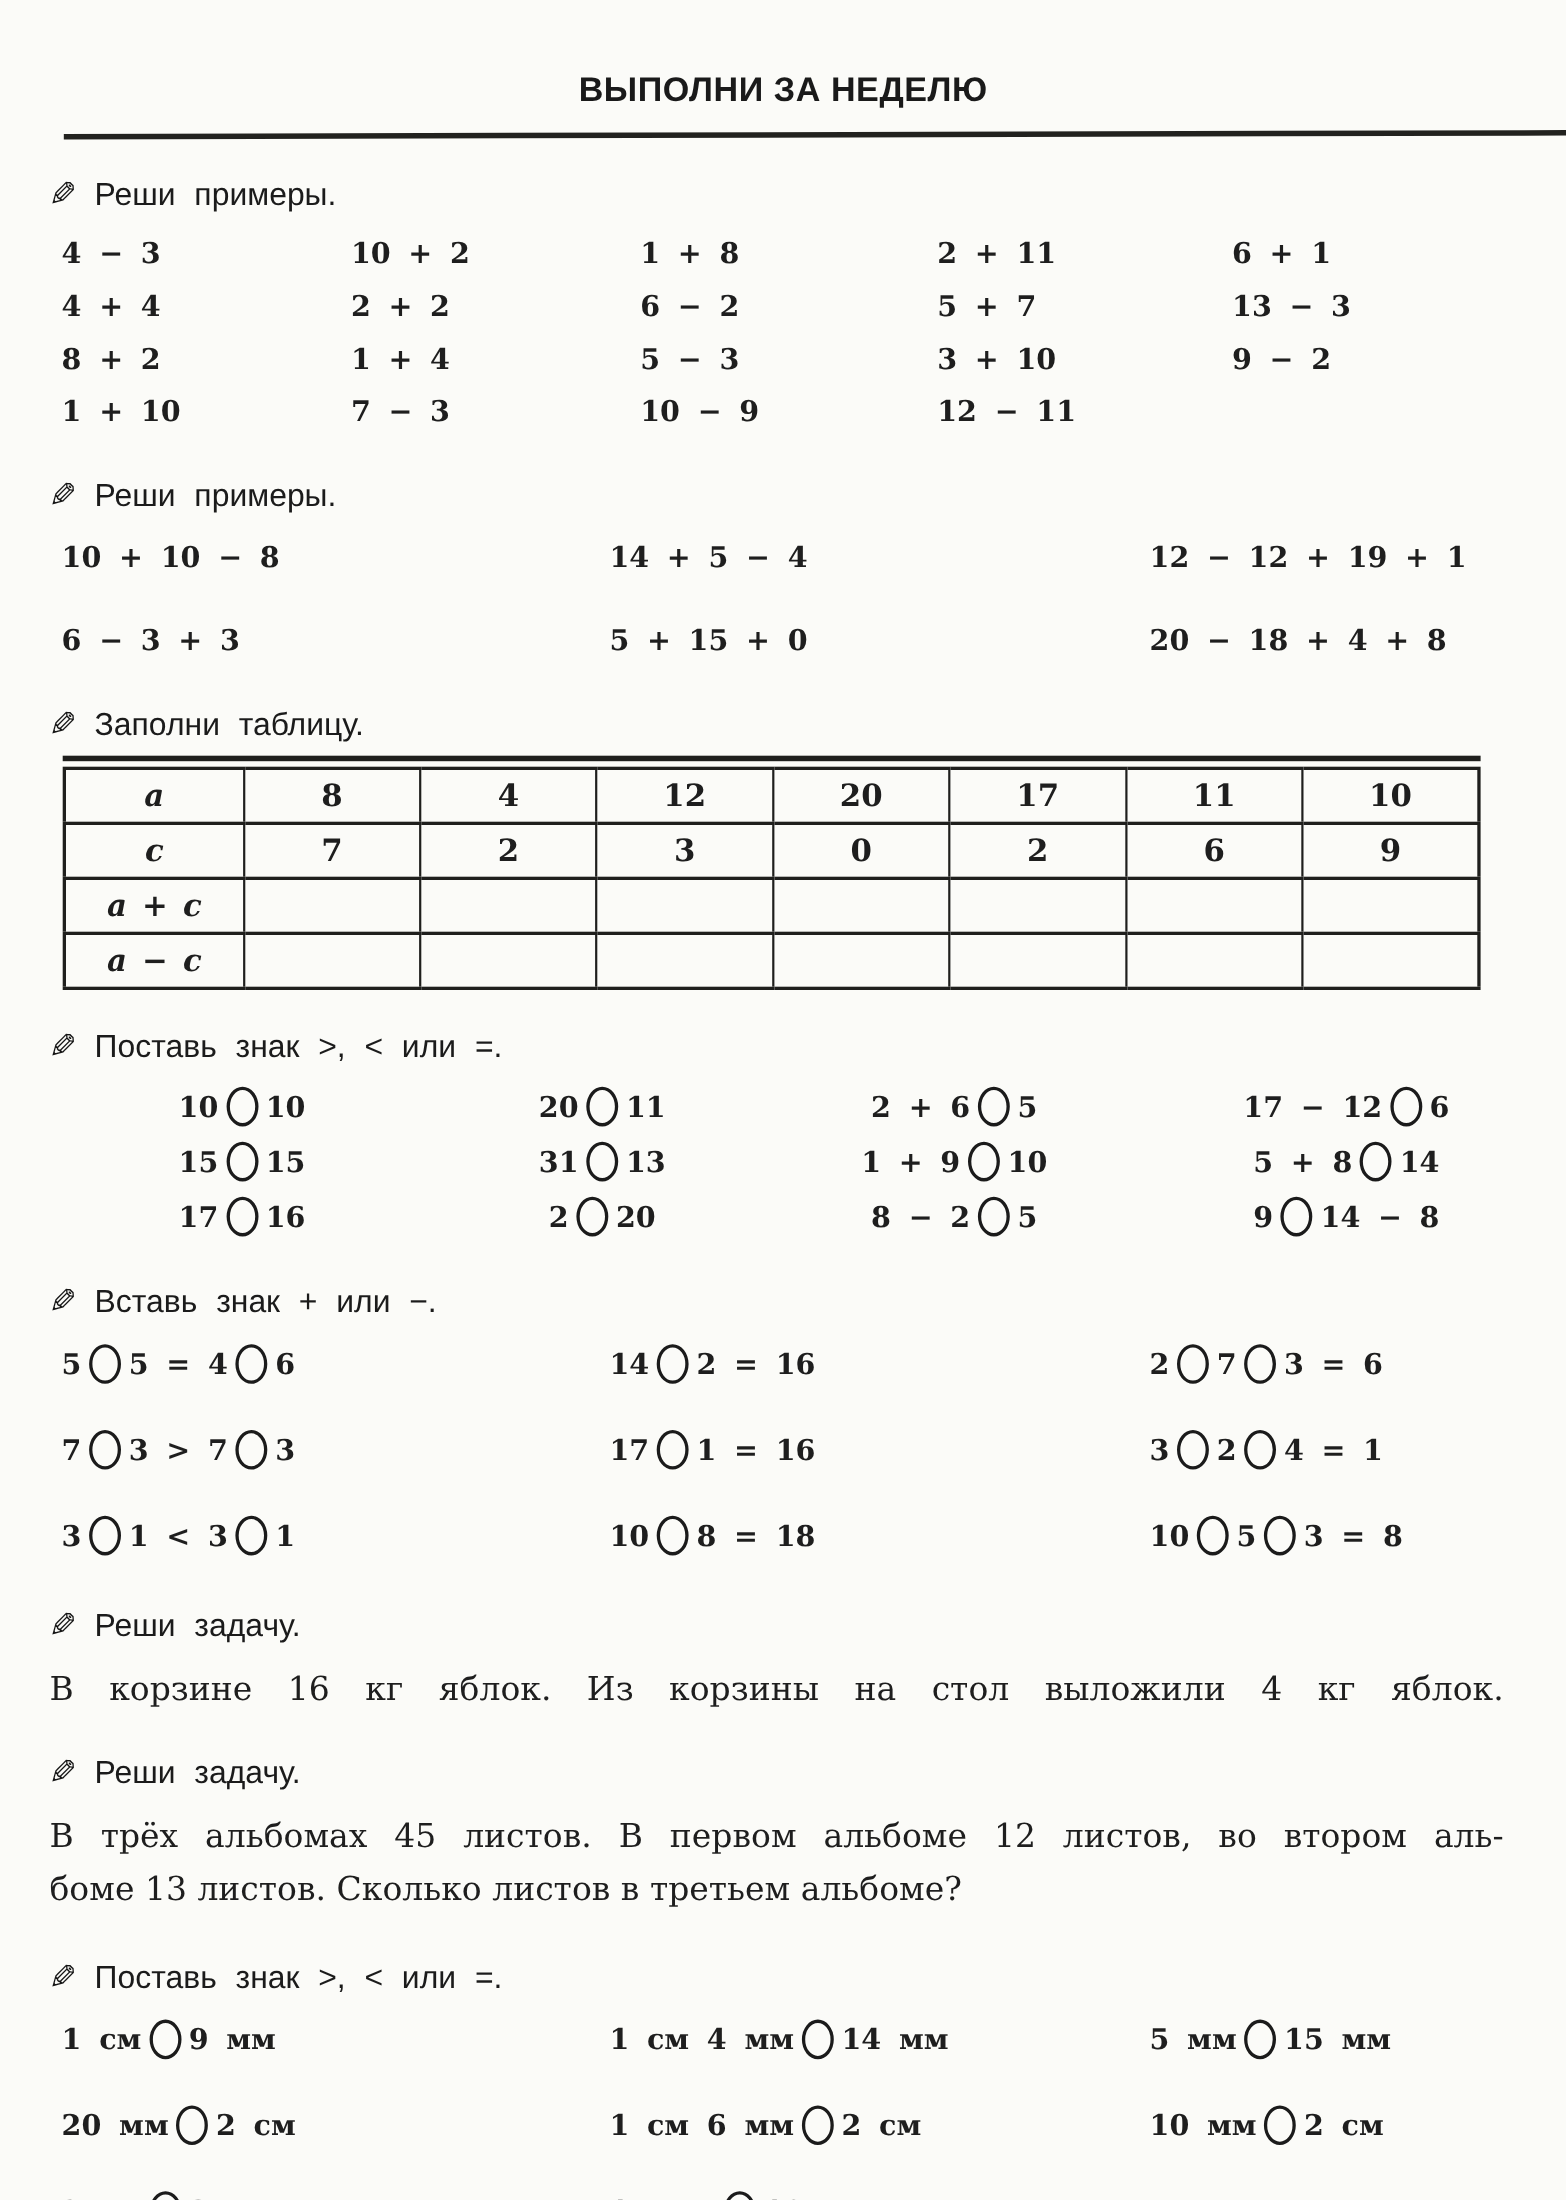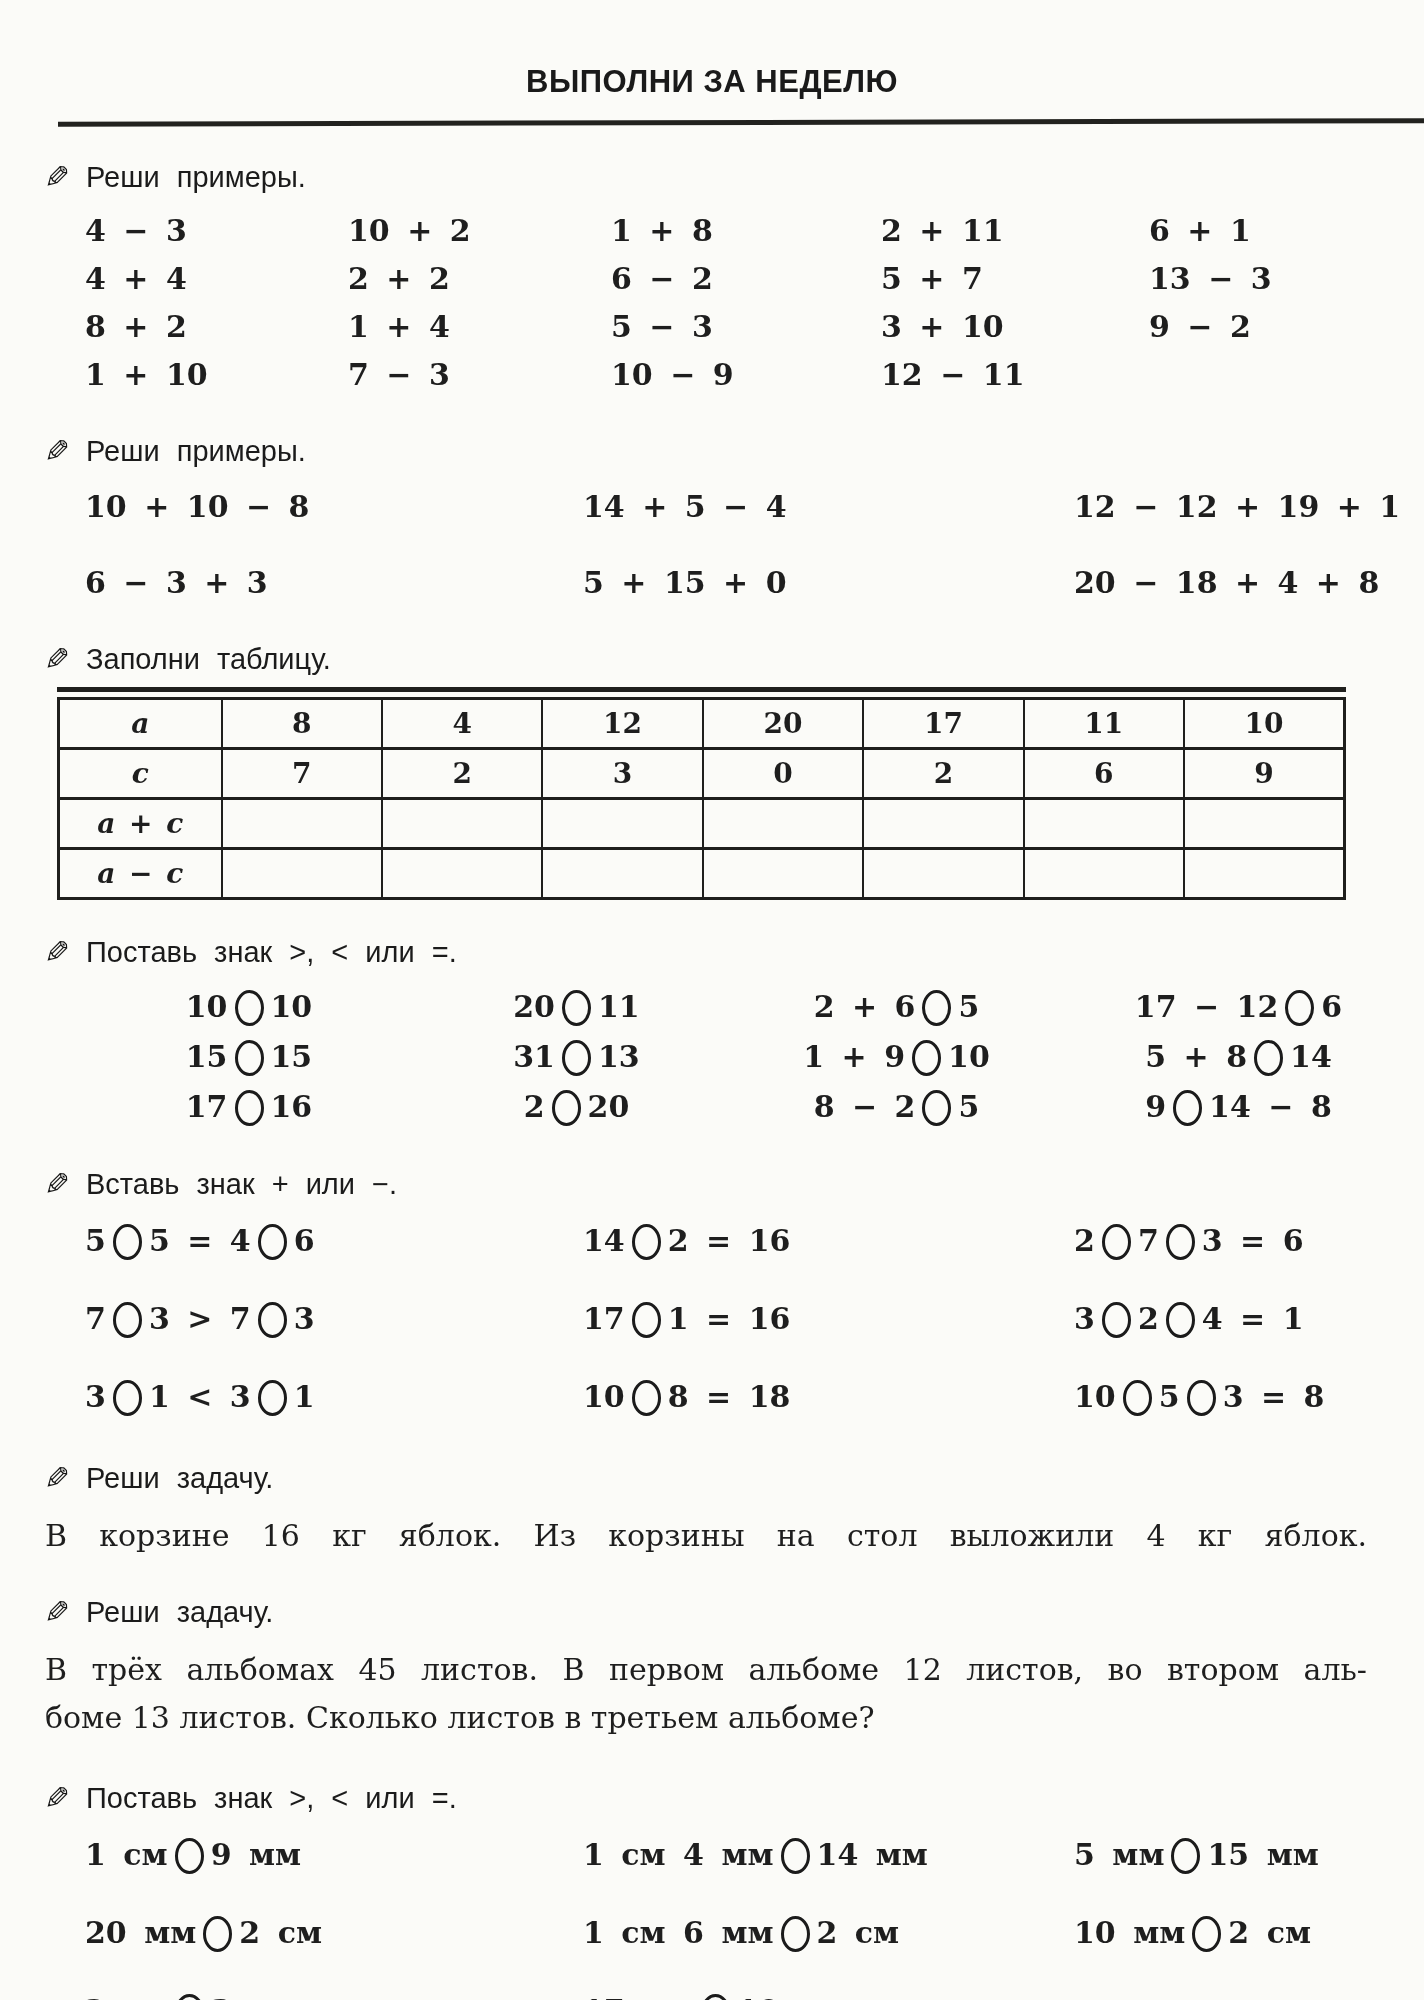--- a/index.html
+++ b/index.html
@@ -42,23 +42,23 @@
   .pencil {
     display: inline-block;
     transform: scaleX(-1);
     font-size: 31px;
     margin-right: 16px;
     font-family: "DejaVu Sans", sans-serif;
     color: #151515;
   }
   
   .grid {
-    margin-left: 85px;
+    margin-left: 56px;
     display: grid;
-    font-size: 30px;
+    font-size: 26px;
     font-weight: bold;
     line-height: 48px;
     word-spacing: 7px;
     white-space: nowrap;
   }
   .grid-5 { grid-template-columns: 263px 263px 270px 268px 1fr; margin-top: 12px; }
   .grid-3 { grid-template-columns: 470px 463px 1fr; margin-top: 14px; gap: 28px; }
   .grid-4 { grid-template-columns: 328px 327px 313px 1fr; margin-top: 12px; text-align: center; }
   .grid-c { line-height: 50px; }
   

